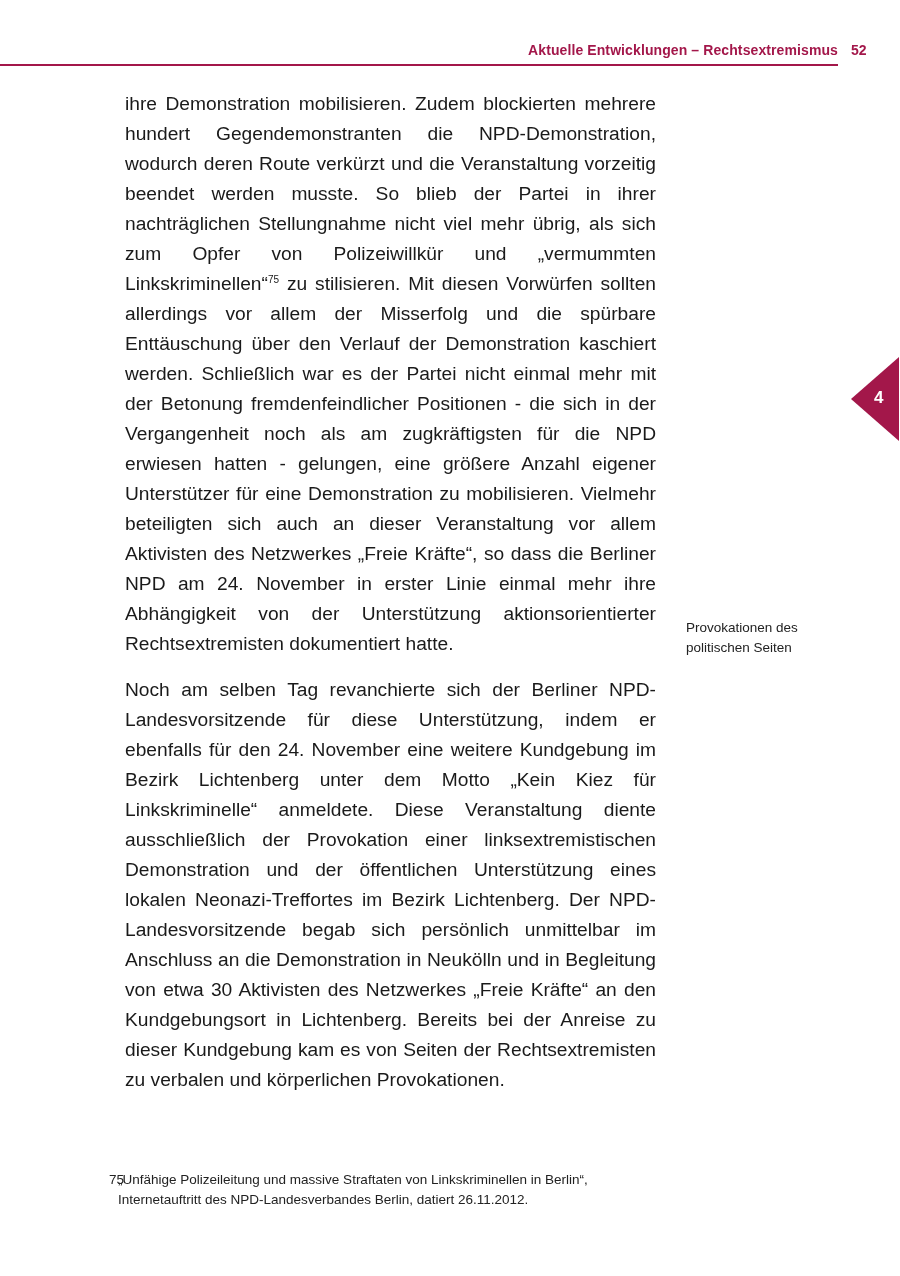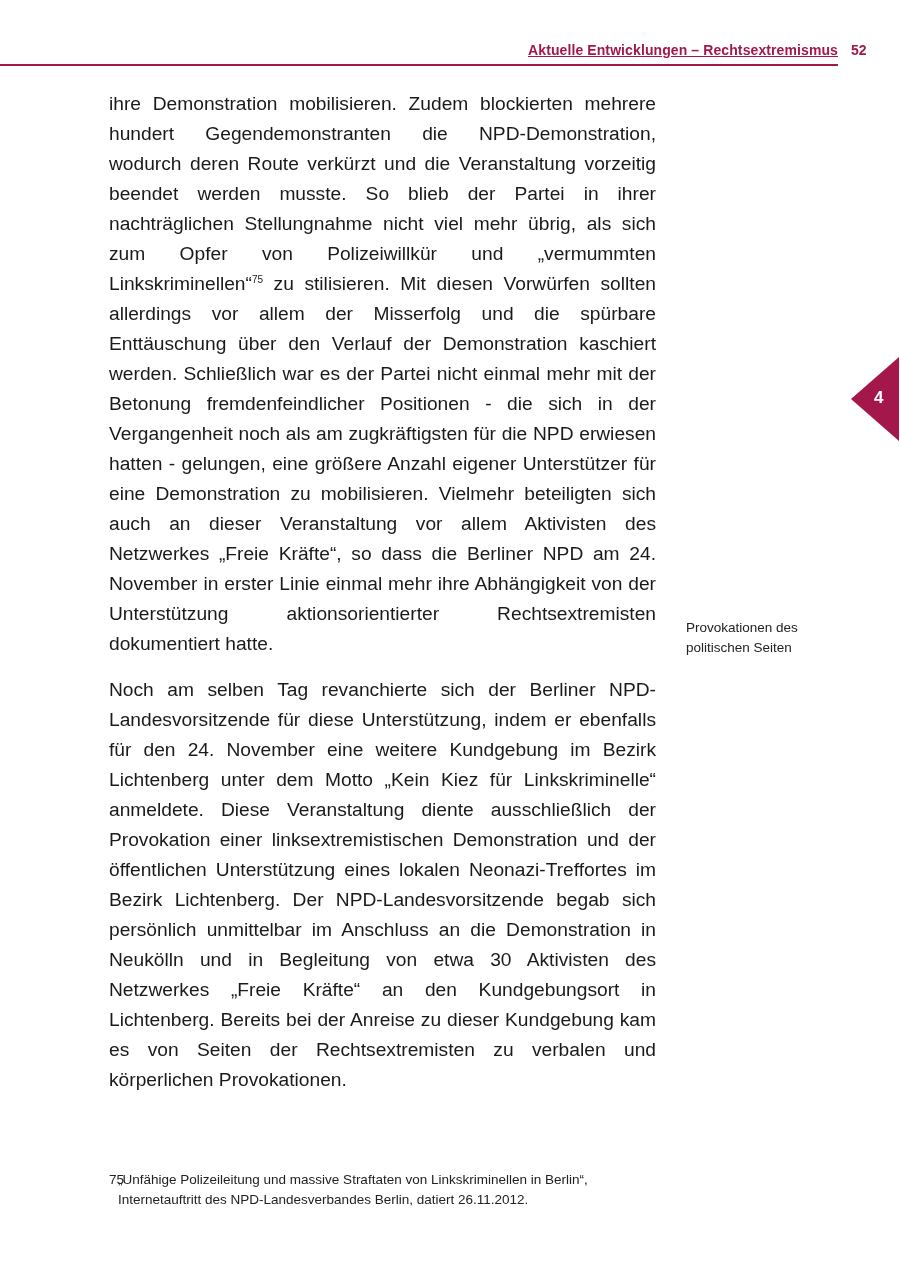--- a/index.html
+++ b/index.html
@@ -5,38 +5,38 @@
     html, body { margin: 0; padding: 0; }
     body {
       width: 900px; height: 1276px; background: #ffffff; position: relative; overflow: hidden;
       font-family: "Liberation Sans", "DejaVu Sans", sans-serif; color: #1a1a1a;
     }
     .header {
       position: absolute; left: 0; top: 38px; width: 838px; height: 26px;
       border-bottom: 2px solid #a3174a;
     }
     .header-title {
-      position: absolute; right: 0; top: 4px; font-size: 14px; font-weight: bold; color: #a3174a; letter-spacing: 0.1px; text-decoration: underline;
+      position: absolute; right: 0; top: 4px; font-size: 14px; font-weight: bold; color: #a3174a; letter-spacing: 0.1px;
     }
     .page-number {
       position: absolute; left: 851px; top: 42px; font-size: 14px; font-weight: bold; color: #a3174a;
     }
     .chapter-tab {
       position: absolute; left: 851px; top: 357px; width: 0; height: 0;
       border-top: 42px solid transparent; border-bottom: 42px solid transparent;
       border-right: 48px solid #a3174a;
     }
     .chapter-num {
       position: absolute; left: 874px; top: 388px; font-size: 17px; font-weight: bold; color: #ffffff;
     }
     .body-text {
       position: absolute; left: 109px; top: 89px; width: 547px;
       font-size: 19.2px; line-height: 30px; text-align: justify; hyphens: manual;
     }
-    .body-text p { margin: 0 0 16px 0; }
+    .body-text p { margin: 0 0 16px 16px; }
     sup { font-size: 10px; line-height: 0; vertical-align: super; }
     .margin-note {
       position: absolute; left: 686px; top: 618px; width: 150px; font-size: 13.5px; line-height: 20px; color: #222;
     }
     .footnote {
       position: absolute; left: 109px; top: 1170px; width: 560px; font-size: 13.5px; line-height: 20px; color: #222;
     }
     .fn-num { position: absolute; left: 0; top: 0; }
     .fn-text { margin-left: 9px; }
   </style>

